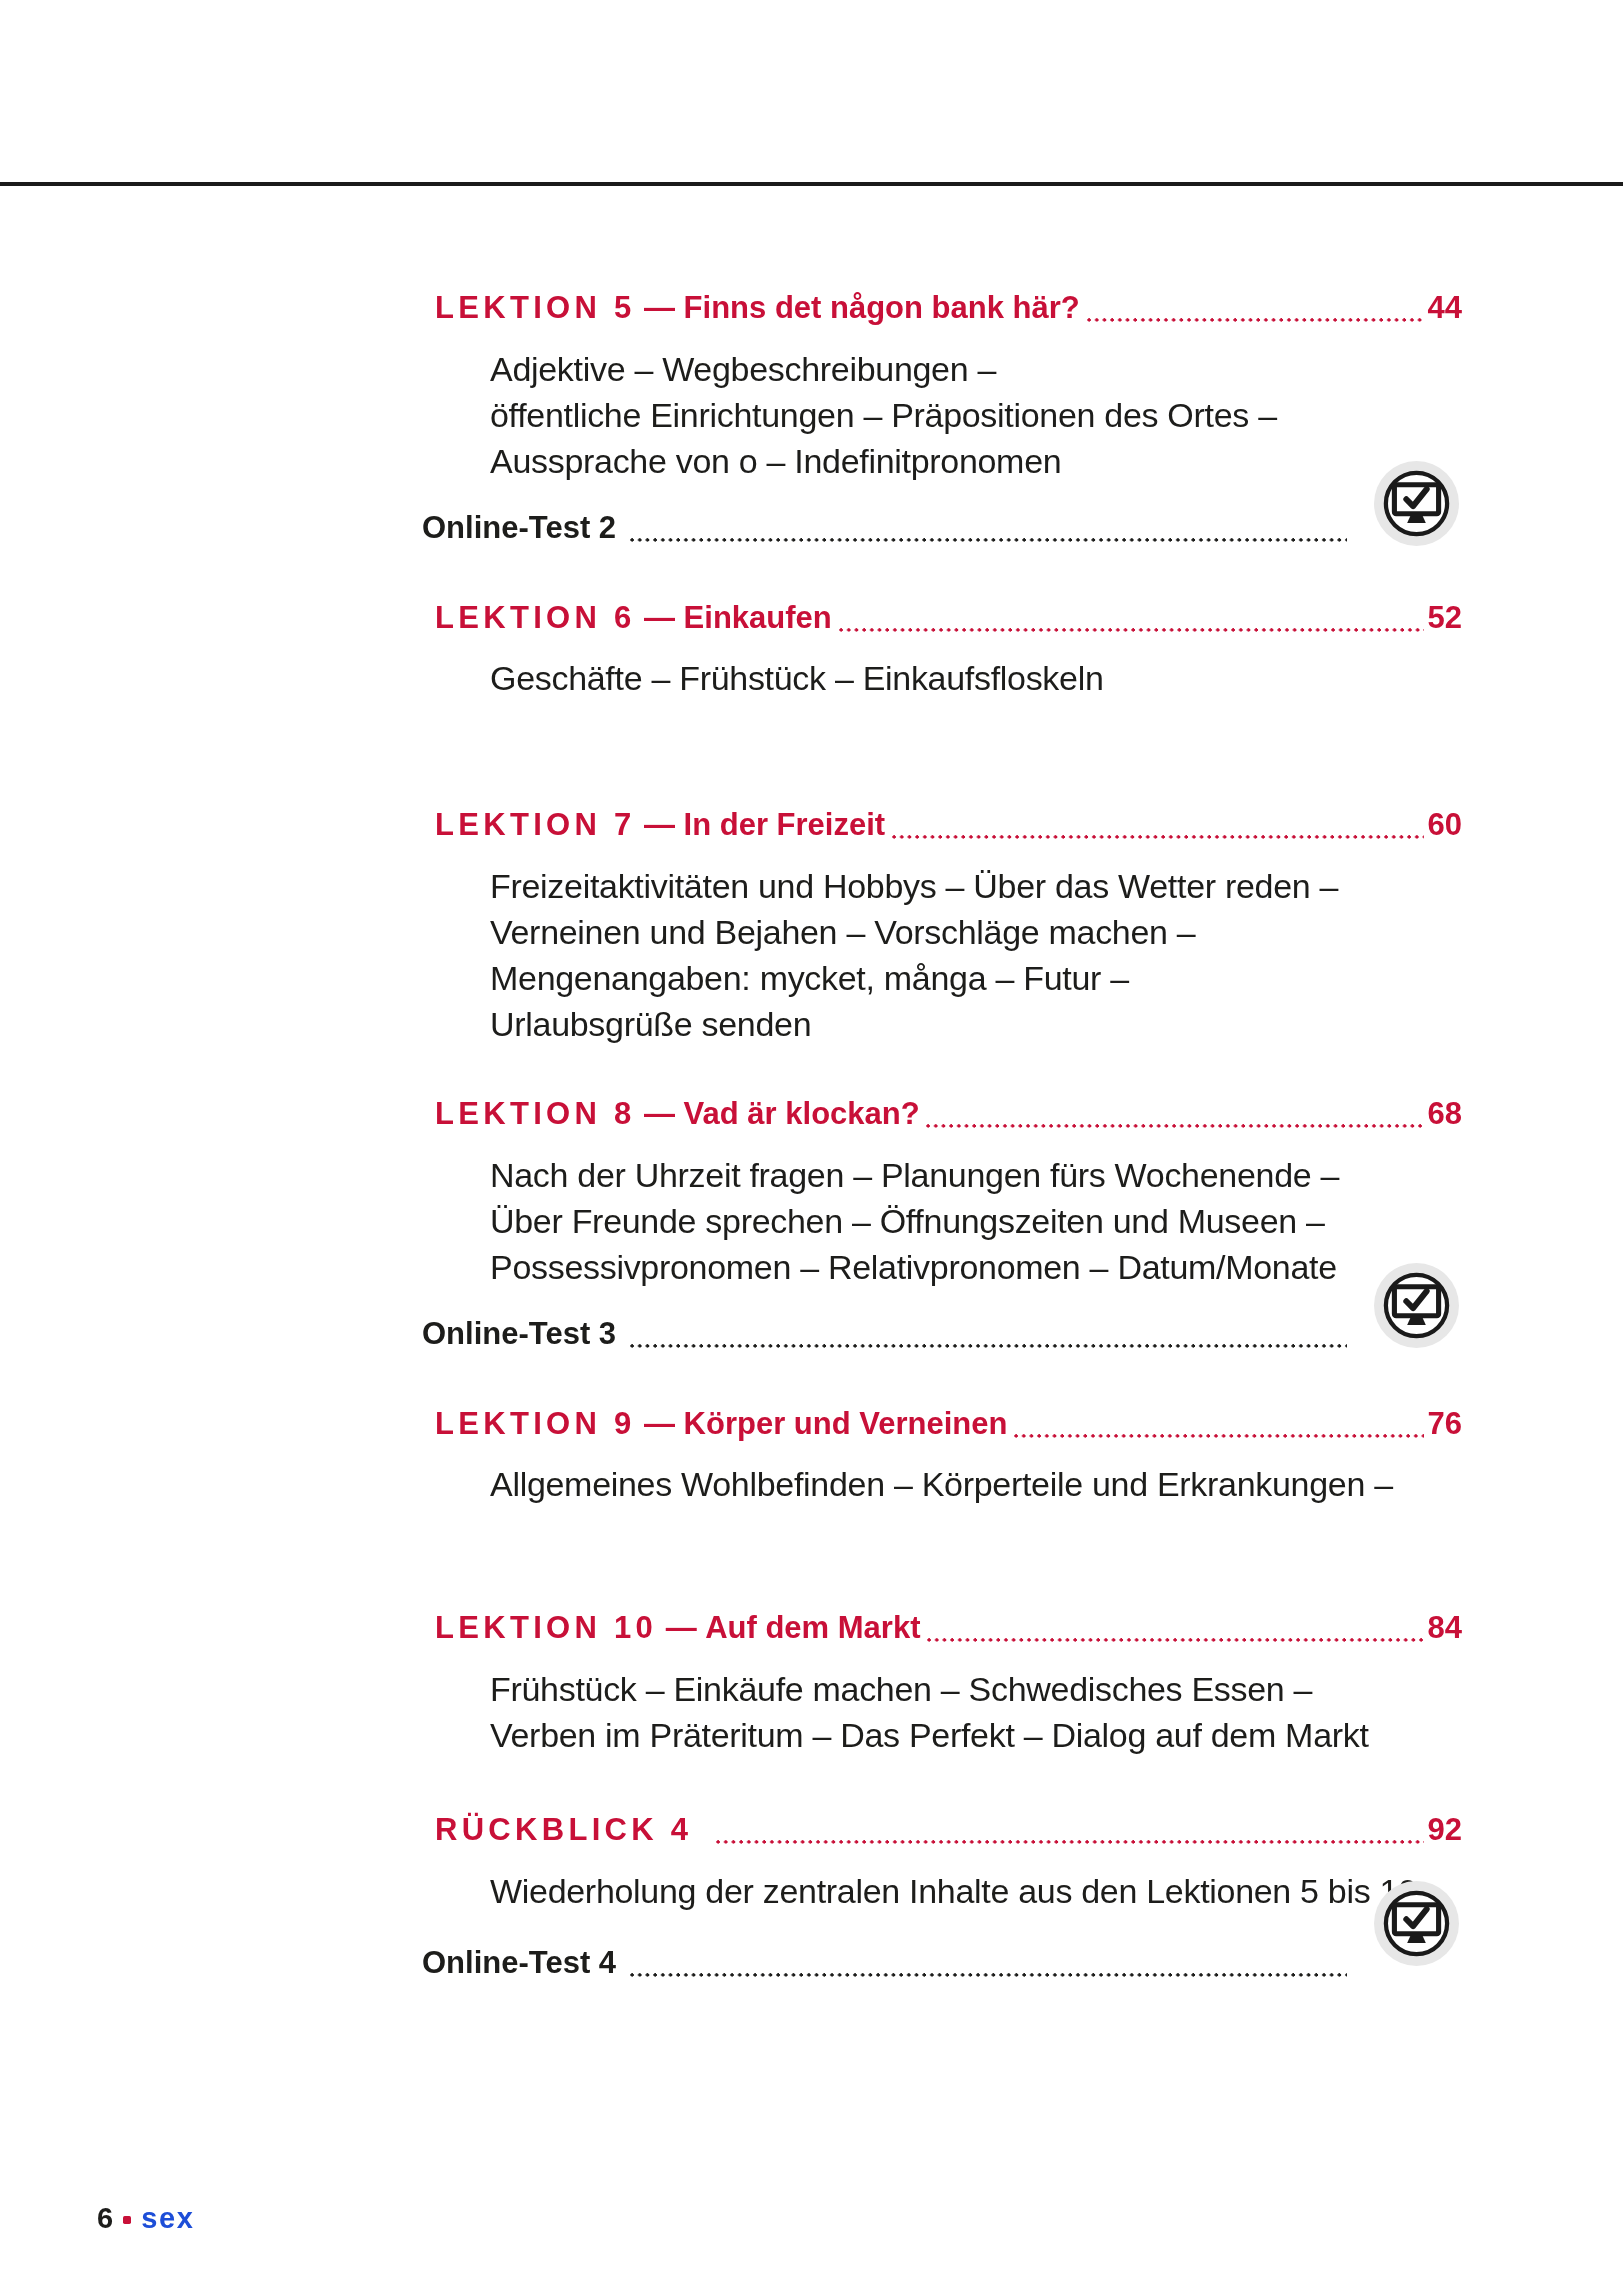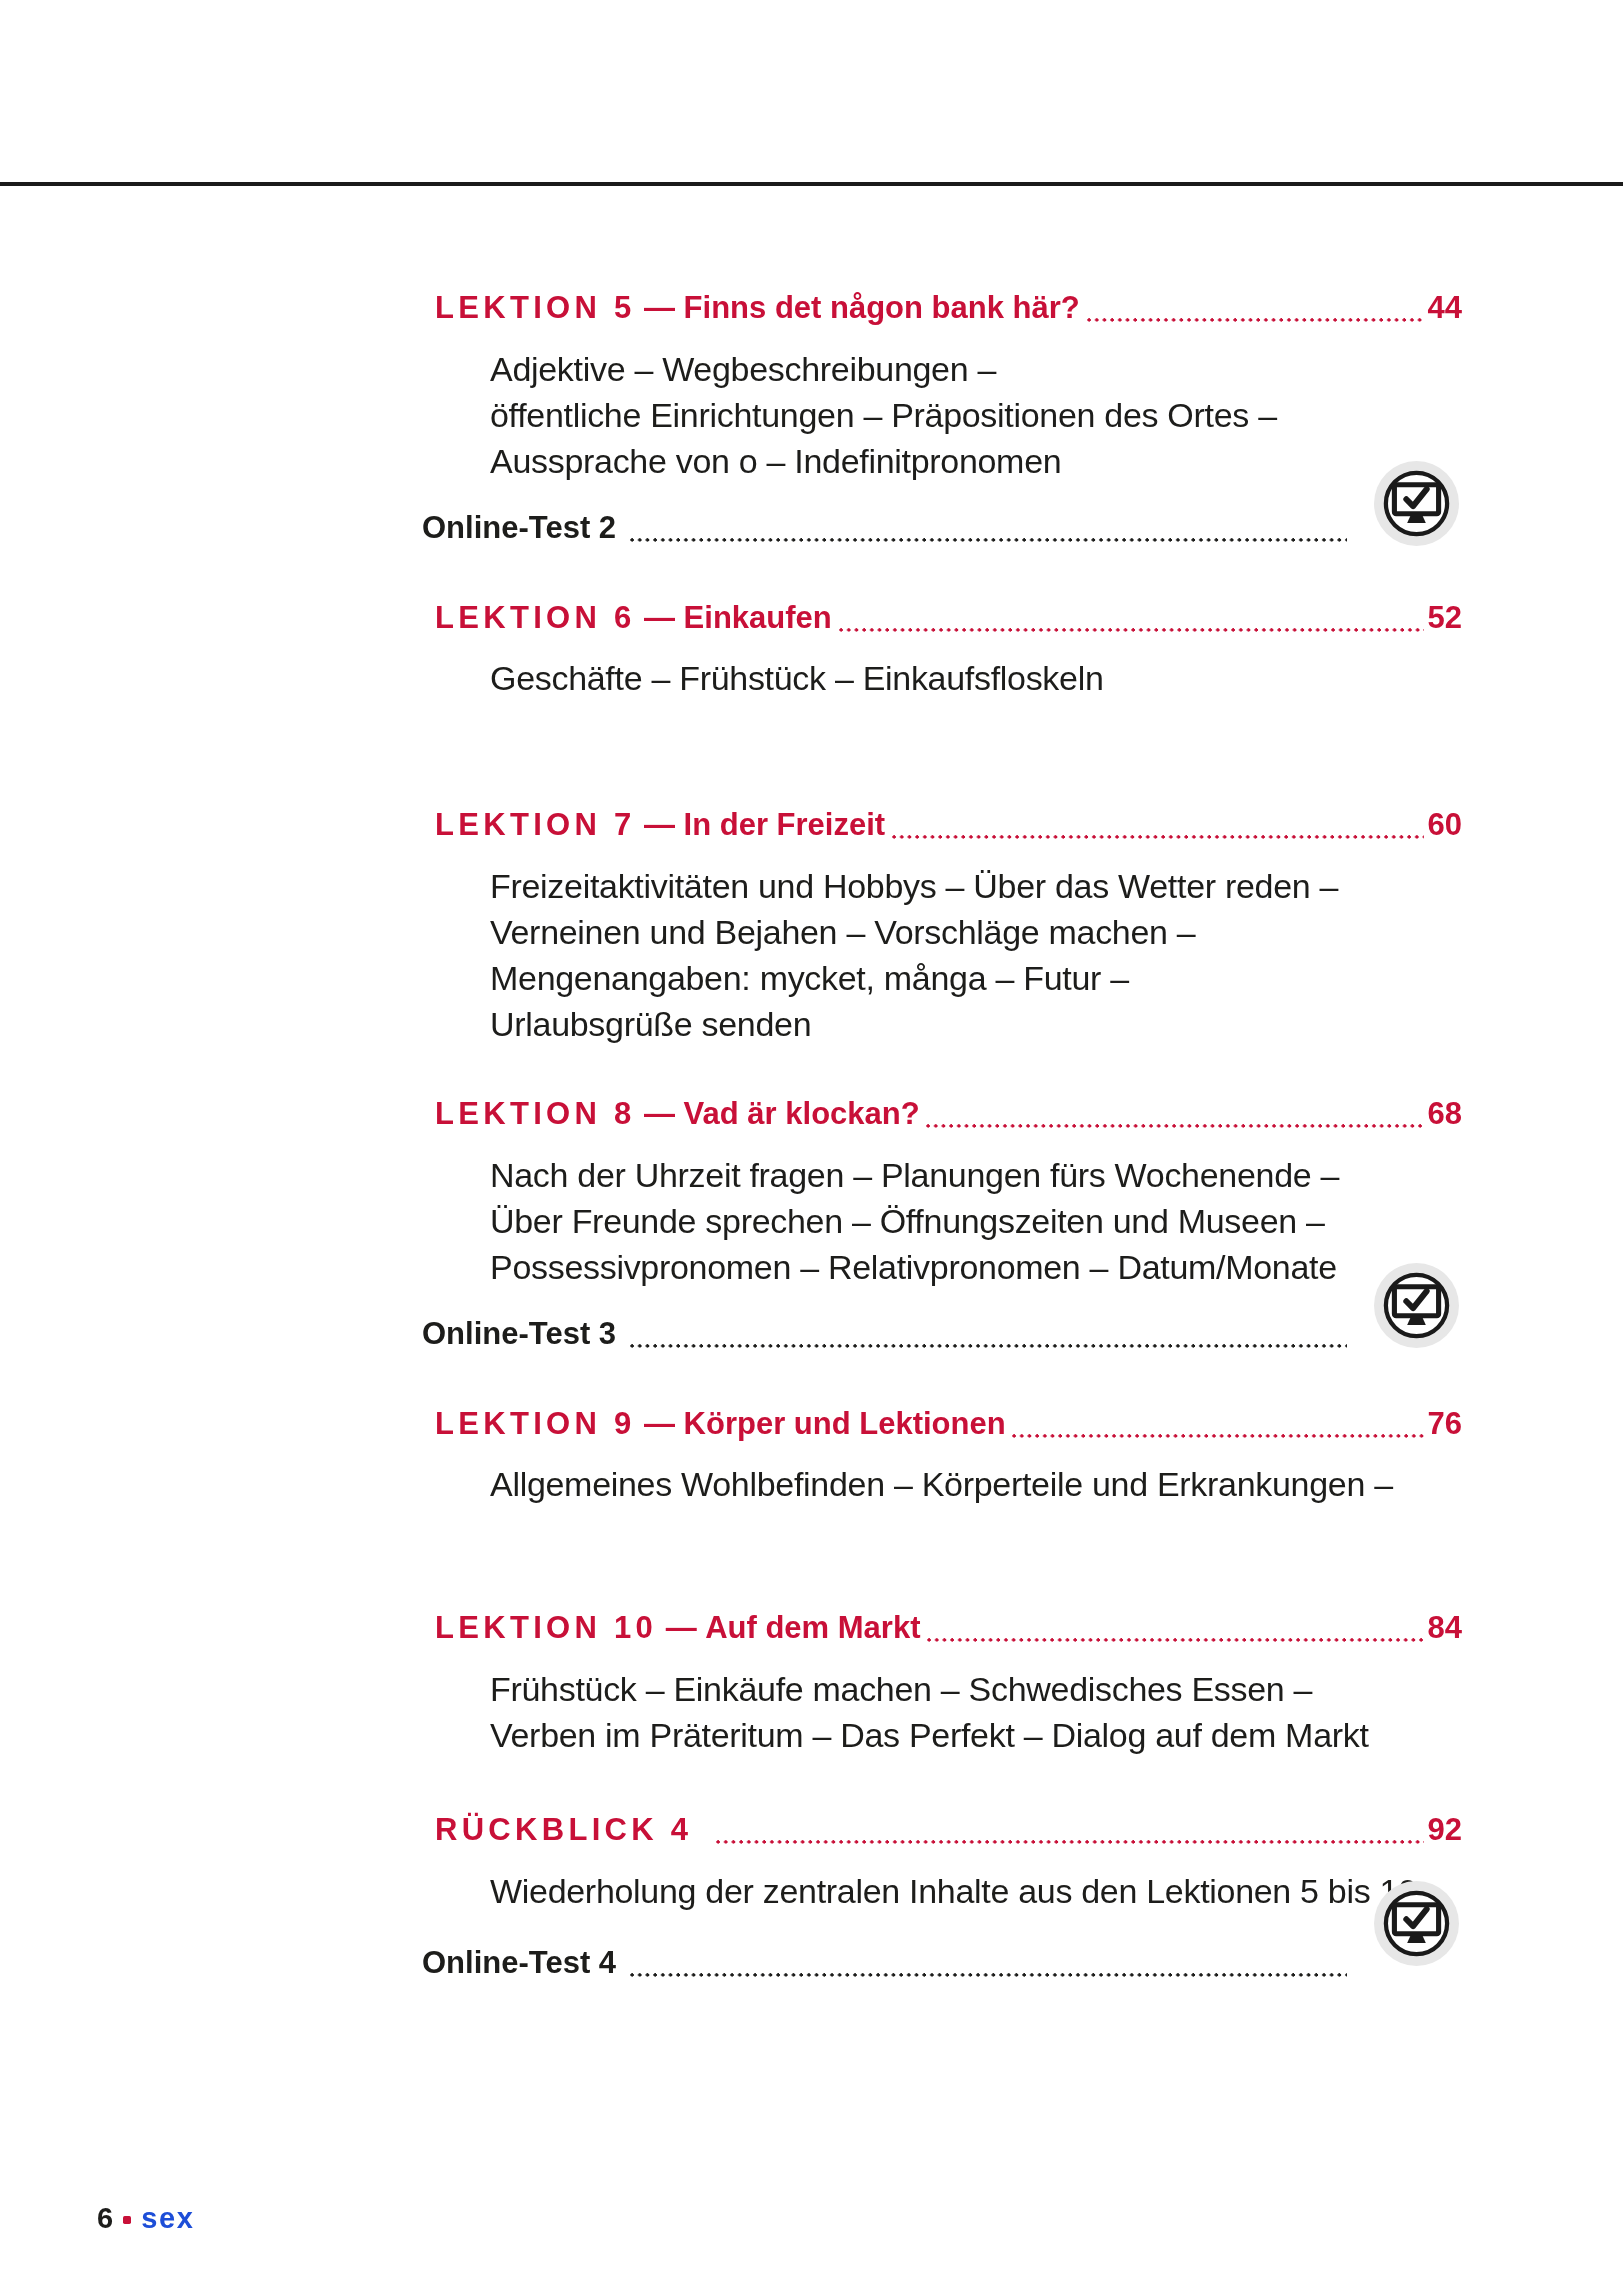--- a/index.html
+++ b/index.html
@@ -136,21 +136,21 @@
       <circle cx="50" cy="50" r="36" fill="#ffffff" stroke="#1a1a1a" stroke-width="5"></circle>
       <rect x="24" y="28" width="52" height="34" rx="2" fill="#ffffff" stroke="#1a1a1a" stroke-width="6"></rect>
       <path d="M38 45 L46 53 L62 33" fill="none" stroke="#1a1a1a" stroke-width="7" stroke-linecap="round" stroke-linejoin="round"></path>
       <path d="M43 64 L57 64 L61 73 L39 73 Z" fill="#1a1a1a"></path>
     </svg>
   </div>
 
   <div class="h-row" style="top:1405px">
     <span class="lbl">LEKTION 9</span>
     <span class="sep">—</span>
-    <span class="ttl">Körper und Lektionen</span>
+    <span class="ttl">Körper und Verneinen</span>
     <span class="leader"></span>
     <span class="pg">76</span>
   </div>
   <div class="desc" style="top:1461px">
     <div>Allgemeines Wohlbefinden – Körperteile und Erkrankungen –</div>
   </div>
 
   <div class="h-row" style="top:1609px">
     <span class="lbl">LEKTION 10</span>
     <span class="sep">—</span>

